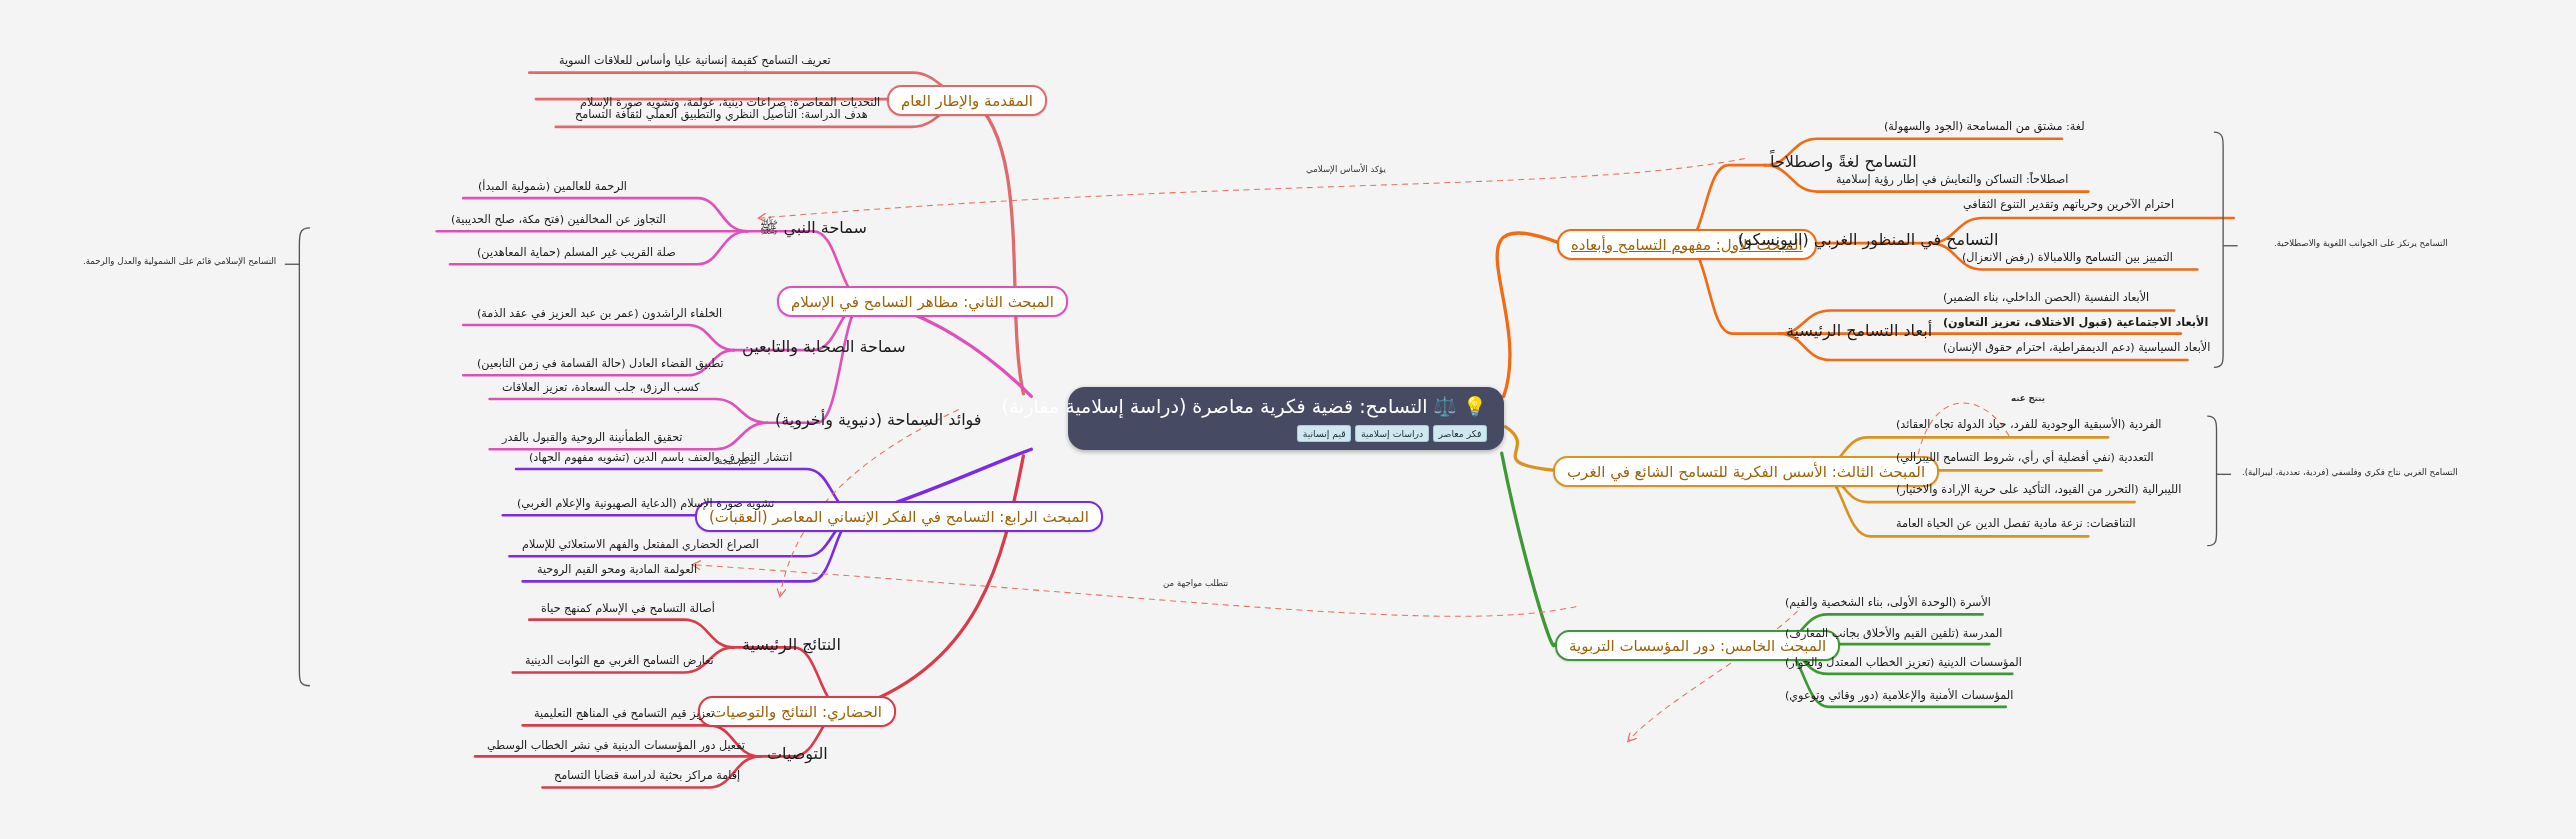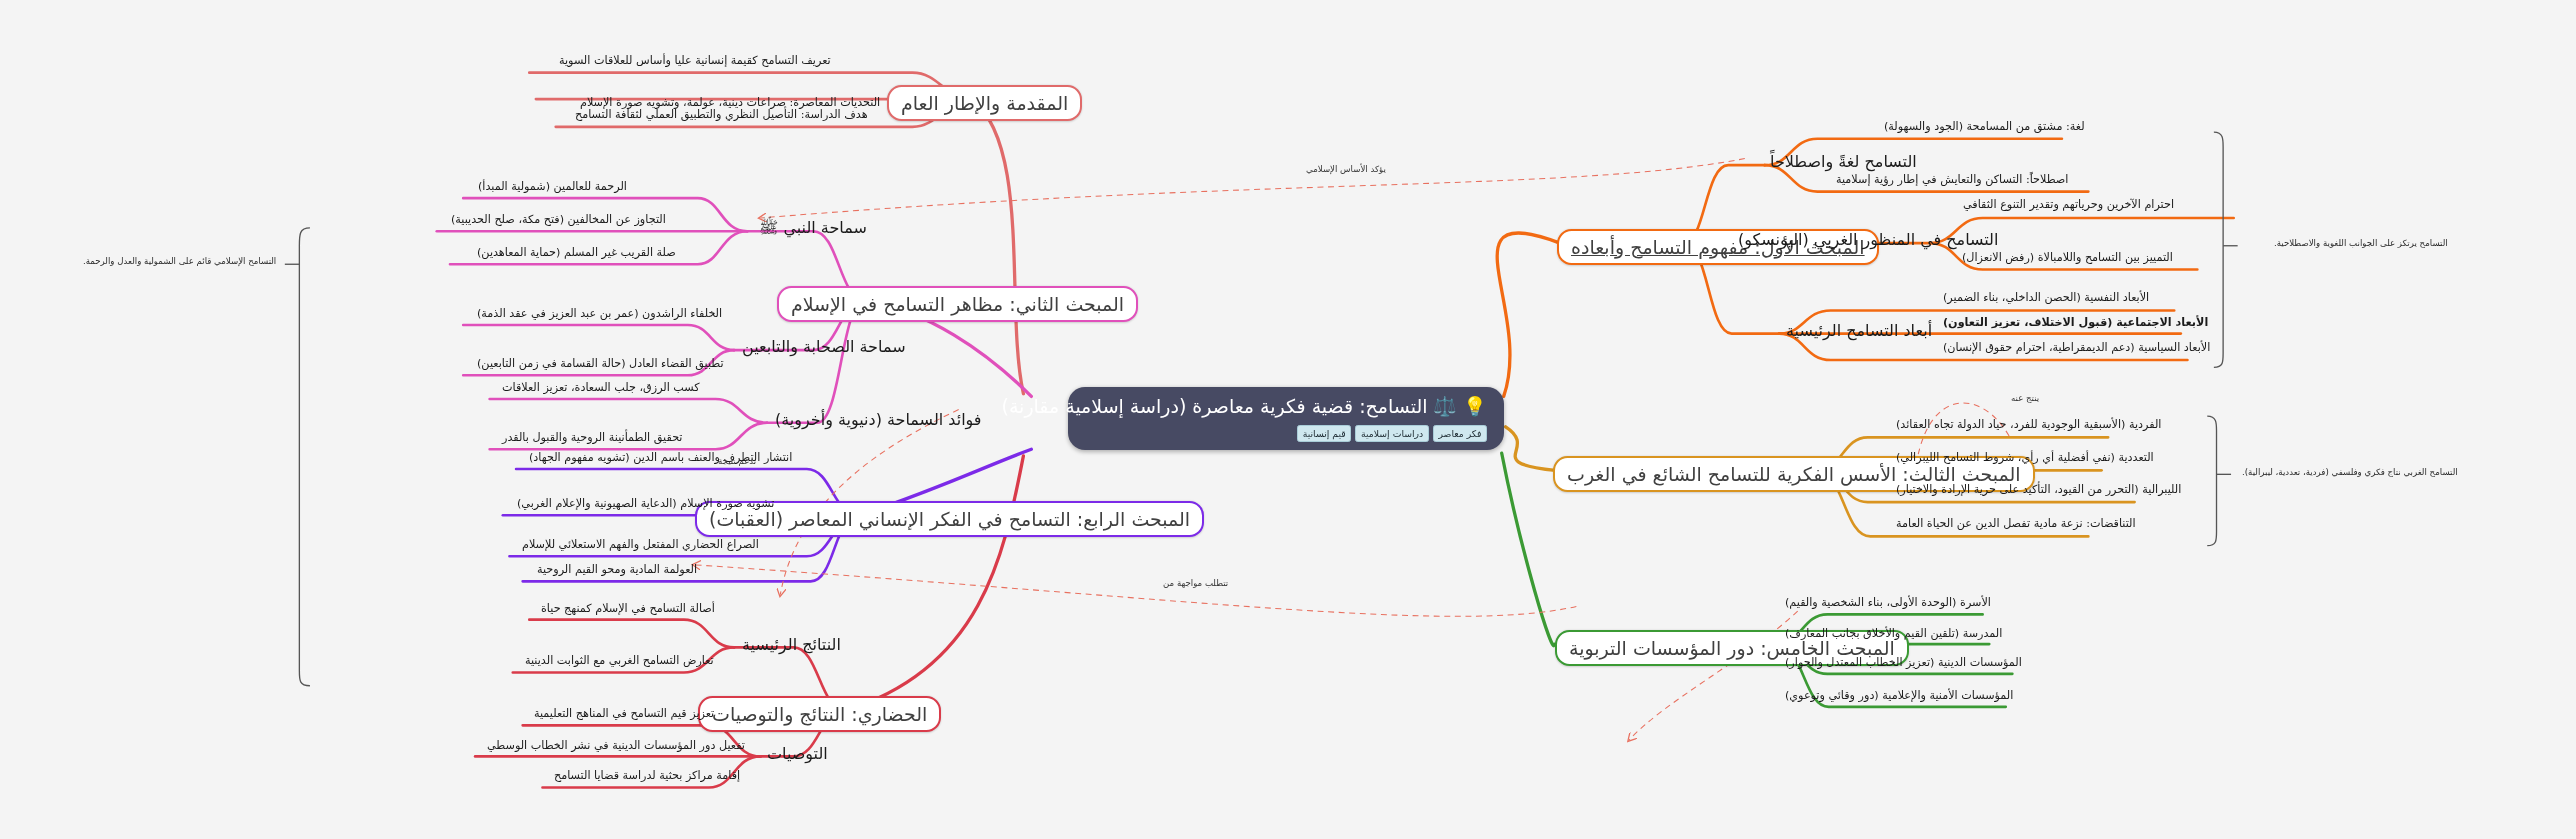--- a/index.html
+++ b/index.html
@@ -34,21 +34,21 @@
     border-radius:2.6px;font-size:9.3px;padding:1.3px 4.6px 2px 4.6px;white-space:nowrap;
     line-height:1.2;
   }
 
   
   .cap{
     position:absolute;background:#ffffff;border-radius:14.5px;
     border:2px solid #999;box-sizing:border-box;
     display:flex;align-items:center;justify-content:center;
     padding:4.6px 12px;white-space:nowrap;
-    font-size:19px;color:#404040;line-height:1.2;
+    font-size:15px;color:#a16207;line-height:1.2;
     box-shadow:0 0.7px 2px rgba(0,0,0,.16);
     direction:rtl;unicode-bidi:isolate;
   }
 
   
   .l2{
     position:absolute;white-space:nowrap;font-size:16px;color:#1b1b1b;
     line-height:1.2;direction:rtl;unicode-bidi:isolate;
   }
   
@@ -235,21 +235,21 @@
 
   <div class="cap" style="left:1555px;top:630px;border-color:#3b9a34;">
     <span>المبحث الخامس: دور المؤسسات التربوية</span>
   </div>
   <div class="l3" style="left:1785px;top:596px;"><span>الأسرة (الوحدة الأولى، بناء الشخصية والقيم)</span></div>
   <div class="l3" style="left:1785px;top:627px;"><span>المدرسة (تلقين القيم والأخلاق بجانب المعارف)</span></div>
   <div class="l3" style="left:1785px;top:656px;"><span>المؤسسات الدينية (تعزيز الخطاب المعتدل والحوار)</span></div>
   <div class="l3" style="left:1785px;top:689px;"><span>المؤسسات الأمنية والإعلامية (دور وقائي وتوعوي)</span></div>
 
   <div class="rel" style="left:1306px;top:164px;"><span>يؤكد الأساس الإسلامي</span></div>
-  <div class="rel" style="left:2011px;top:393px;"><span>ينتج عنه</span></div>
+  <div class="rel" style="left:2011px;top:393px;font-weight:bold;"><span>ينتج عنه</span></div>
   <div class="rel" style="left:718px;top:456px;"><span>تدعم نتيجة</span></div>
   <div class="rel" style="left:1163px;top:578px;"><span>تتطلب مواجهة من</span></div>
 
   <div class="note" style="left:83px;top:256px;"><span>التسامح الإسلامي قائم على الشمولية والعدل والرحمة.</span></div>
   <div class="note" style="left:2274px;top:238px;"><span>التسامح يرتكز على الجوانب اللغوية والاصطلاحية.</span></div>
   <div class="note" style="left:2242px;top:467px;"><span>التسامح الغربي نتاج فكري وفلسفي (فردية، تعددية، ليبرالية).</span></div>
 
 </div>
 
 

